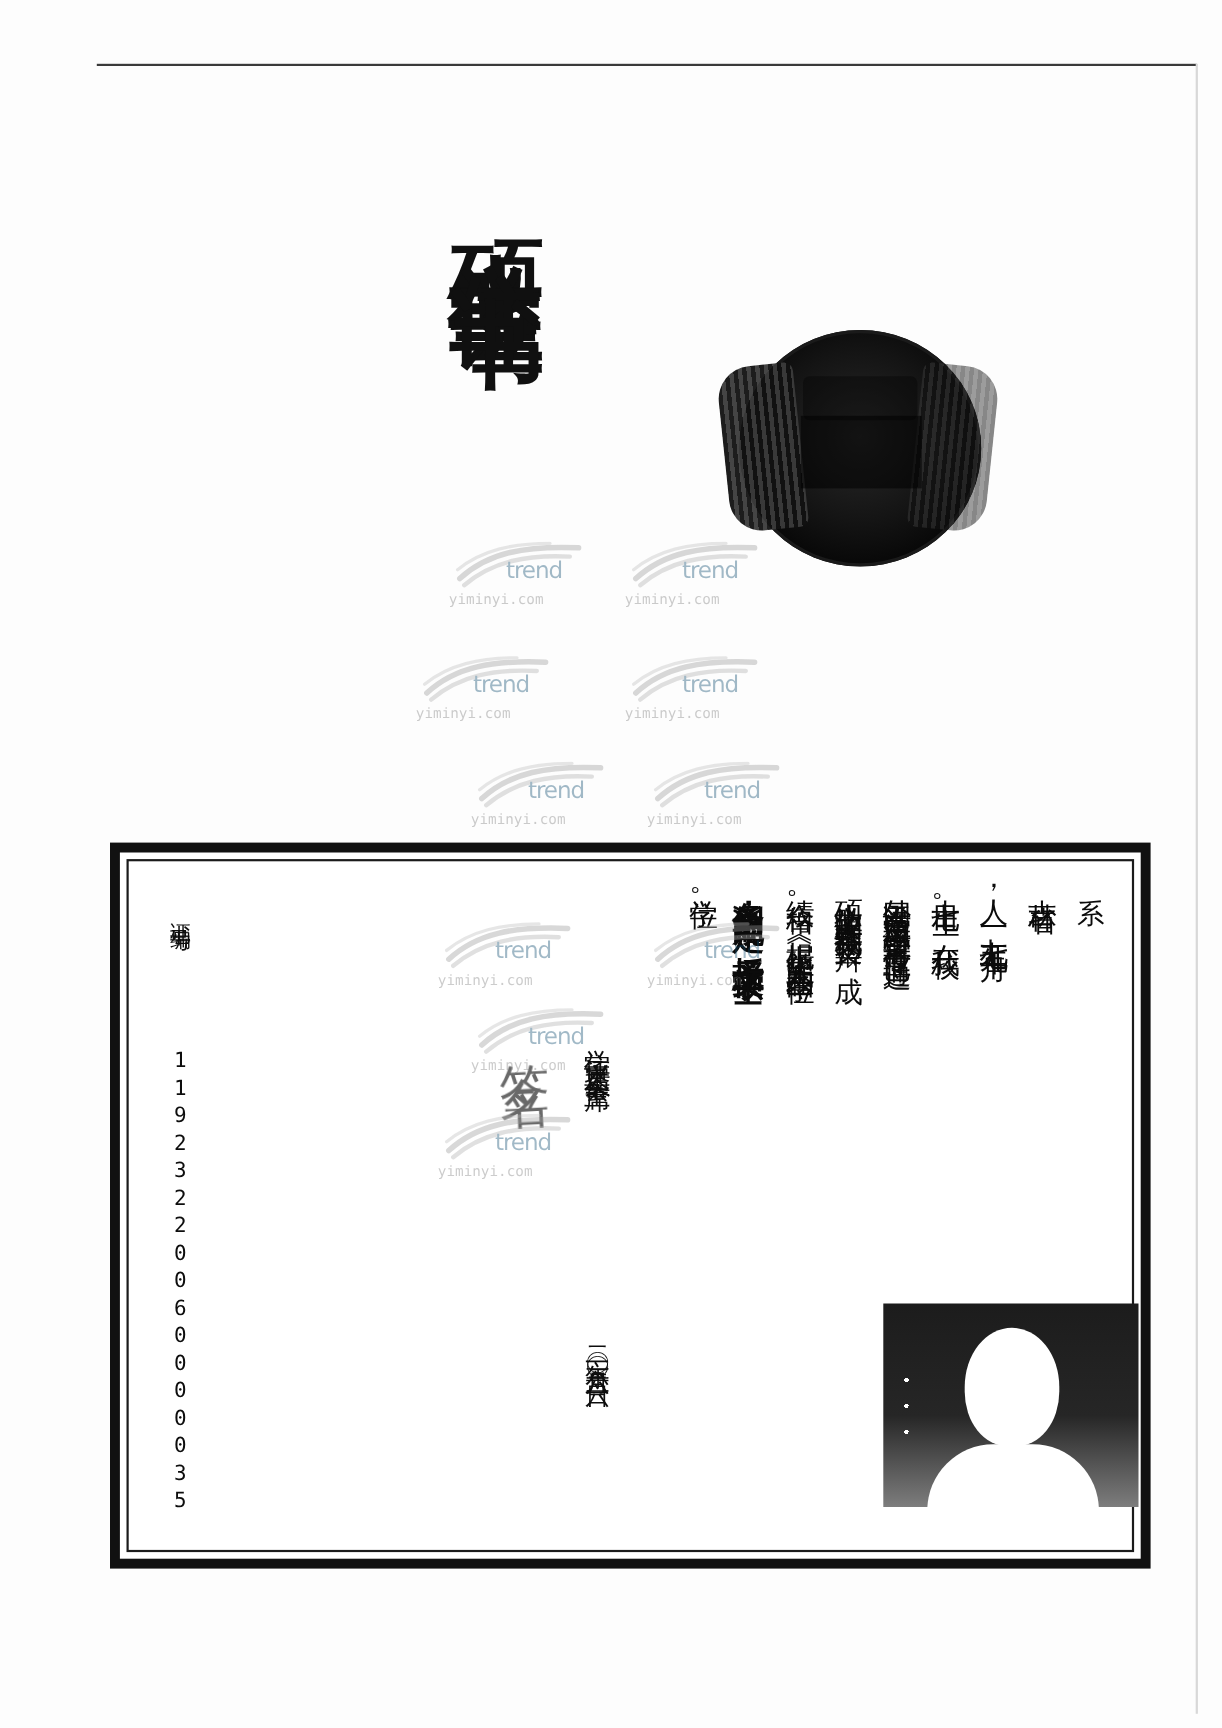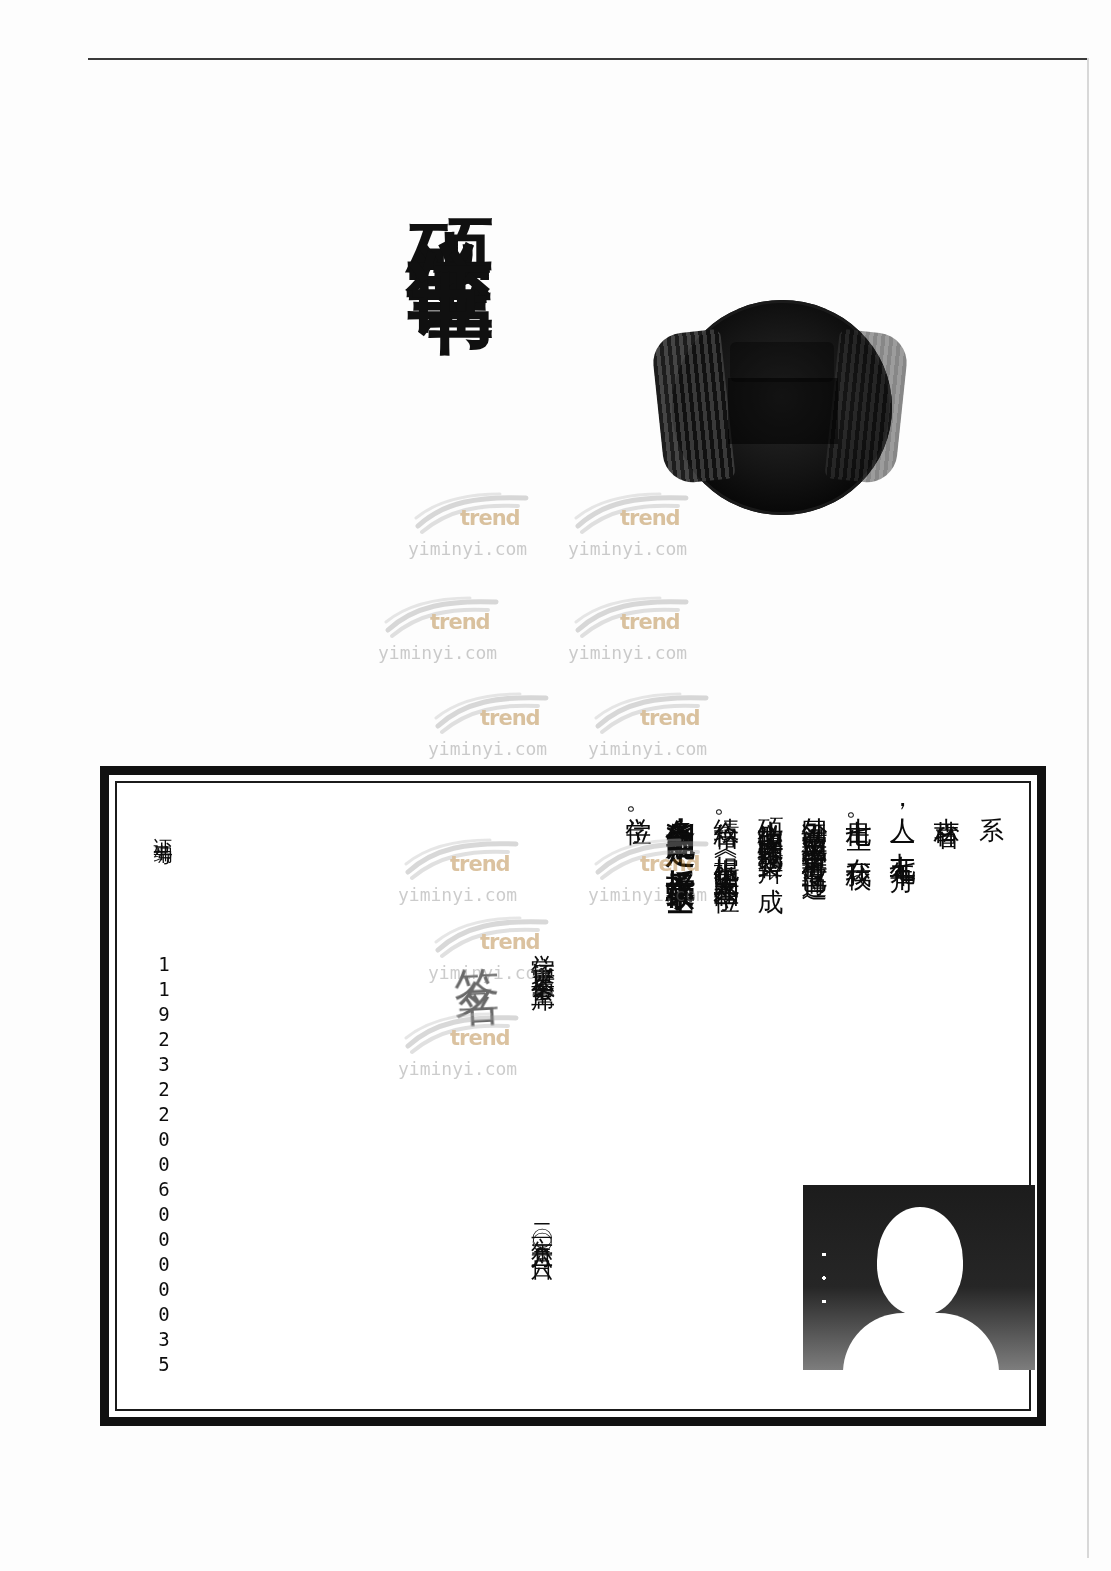--- a/index.html
+++ b/index.html
@@ -294,31 +294,31 @@
     left: 6px;
     top: 0;
     width: 120px;
     height: 44px;
   }
   .watermark .wm-word {
     position: absolute;
     left: 52px;
     top: 14px;
     font-family: "DejaVu Sans", sans-serif;
-    font-weight: 700;
+    font-weight: 400;
     font-size: 21px;
-    color: #a16207;
+    color: #0c4a6e;
     letter-spacing: -1px;
   }
   .watermark .wm-domain {
     position: absolute;
     left: 0;
     top: 46px;
     font-family: "DejaVu Sans Mono", monospace;
-    font-size: 18px;
+    font-size: 13px;
     color: #7a7a7a;
     letter-spacing: 0px;
   }
 </style>
 </head>
 <body>
 
 <div id="scan-page">
 
   <div id="scan-top-edge"></div>

